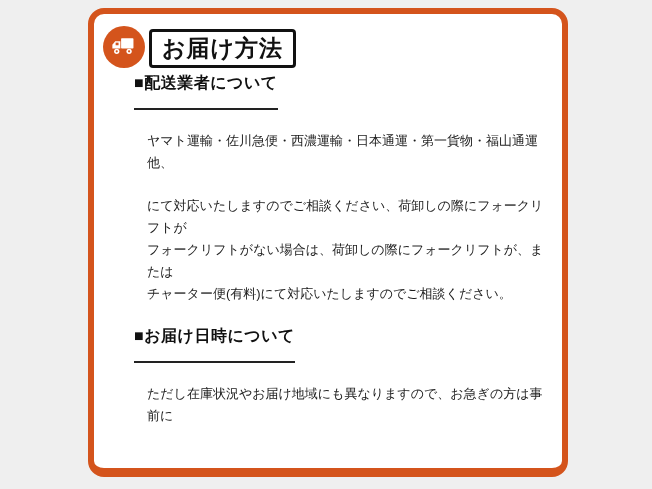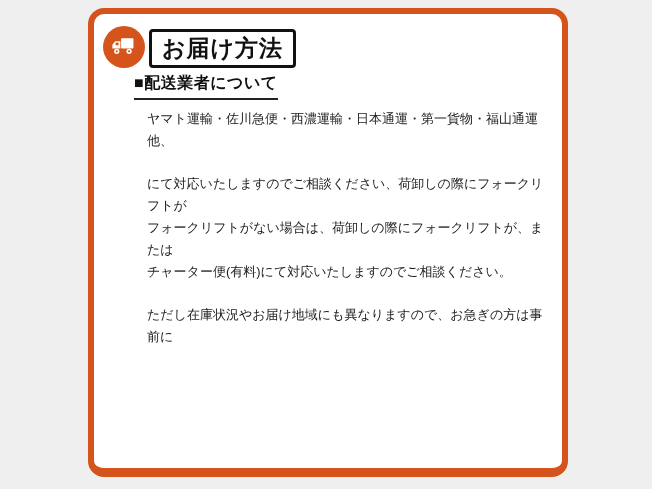--- a/index.html
+++ b/index.html
@@ -56,26 +56,26 @@
     margin-right: 18px;
   }
   .section-first { margin-top: 5px; }
   .section-next  { margin-top: 21px; }
   .section-heading {
     display: inline-block;
     font-size: 16px;
     font-weight: bold;
     color: #111111;
     border-bottom: 2px solid #222222;
-    padding-bottom: 4px;
+    padding-bottom: 14px;
     letter-spacing: 0.5px;
   }
   .section-body {
     margin-left: 13px;
-    margin-top: 8px;
+    margin-top: 20px;
     font-size: 13px;
     line-height: 22px;
     color: #1c1c1c;
   }
 </style>
 </head>
 <body>
 
 <div class="panel">
 
@@ -103,19 +103,20 @@
 
   <div class="section section-next">
     <div class="section-body">
       <div>にて対応いたしますのでご相談ください、荷卸しの際にフォークリフトが</div>
       <div>フォークリフトがない場合は、荷卸しの際にフォークリフトが、または</div>
       <div>チャーター便(有料)にて対応いたしますのでご相談ください。</div>
     </div>
   </div>
 
   <div class="section section-next">
+    <div class="section-heading">■お届け日時について</div>
     <div class="section-body">
       <div>ただし在庫状況やお届け地域にも異なりますので、お急ぎの方は事前に</div>
 
     </div>
   </div>
 
 </div>
 
 </body></html>

